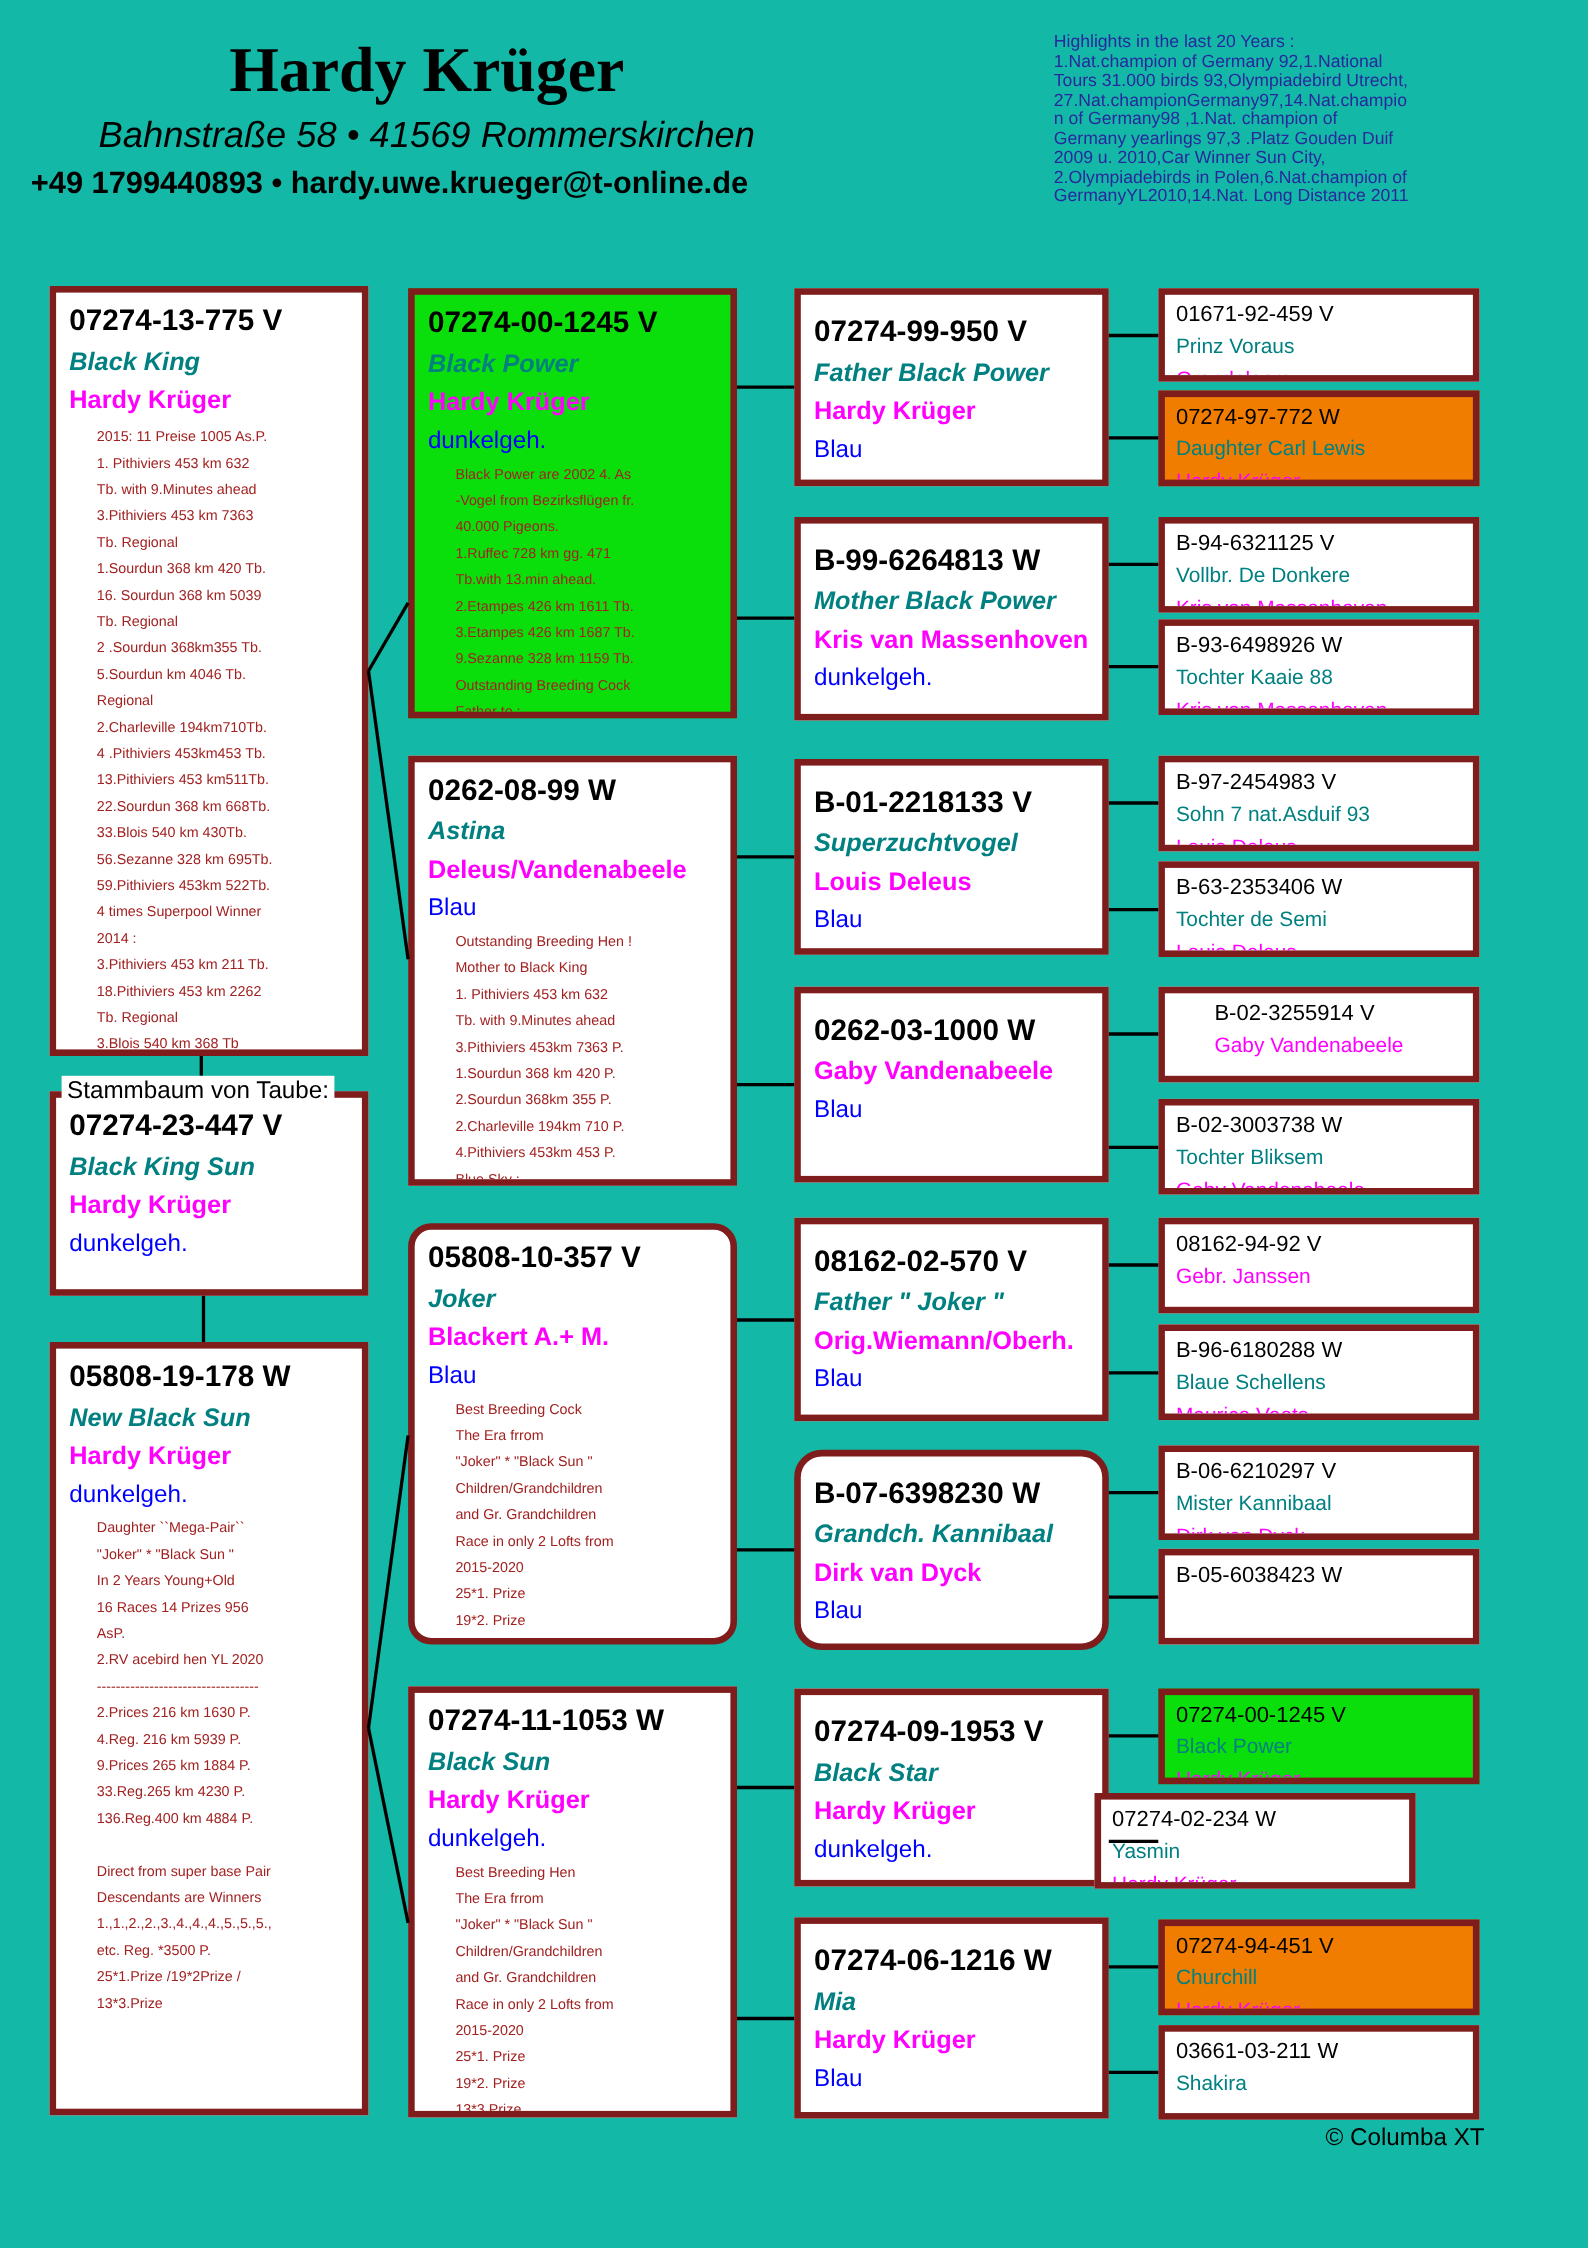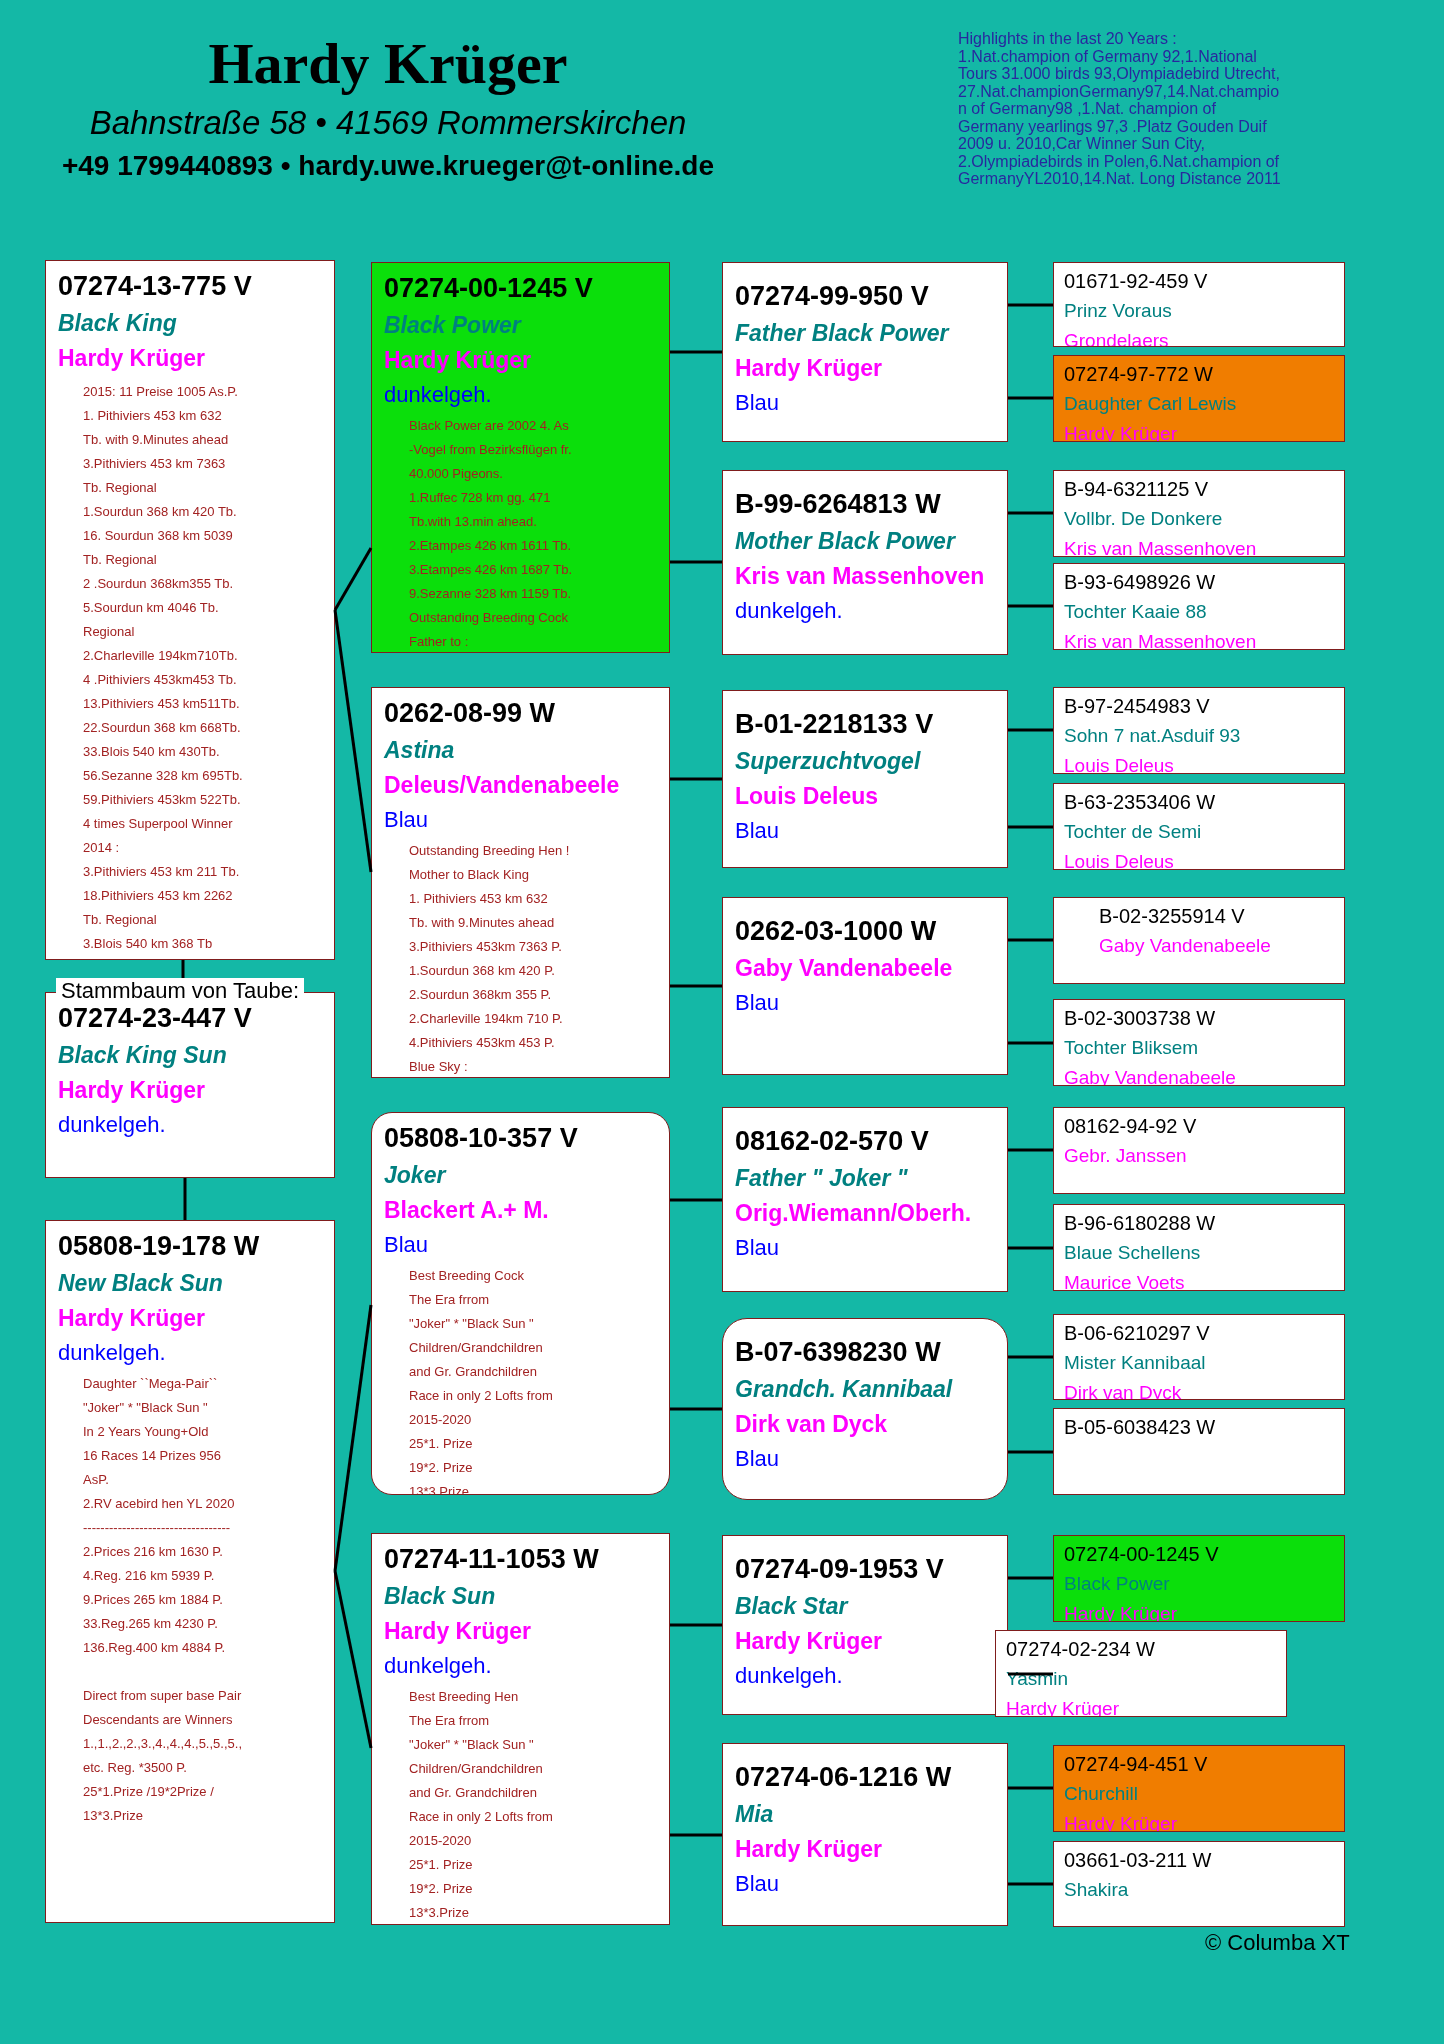--- a/index.html
+++ b/index.html
@@ -4,27 +4,27 @@
 <style>
   html,body{margin:0;padding:0;background:#fff;}
   .page{position:relative;width:1444px;height:2044px;background:#14b8a6;
         font-family:"Liberation Sans",sans-serif;overflow:hidden;}
 
   
   .hdr-name{position:absolute;left:28px;top:30px;width:720px;text-align:center;
             font-family:"Liberation Serif",serif;font-weight:bold;font-size:58px;color:#000;}
   .hdr-address{position:absolute;left:28px;top:104px;width:720px;text-align:center;
             font-style:italic;font-size:33px;color:#000;}
-  .hdr-contact{position:absolute;left:28px;top:150px;width:720px;text-align:center;
+  .hdr-contact{position:absolute;left:28px;top:150px;width:720px;text-align:left;
             font-weight:bold;font-size:28px;color:#000;}
   .highlights{position:absolute;left:958px;top:30px;width:478px;font-size:16px;
             line-height:17.5px;color:#28289E;white-space:pre-line;}
 
   
-  .box{position:absolute;background:#fff;border:1px solid #7f1d1d;box-sizing:border-box;
+  .box{position:absolute;background:#fff;border:6px solid #7f1d1d;box-sizing:border-box;
        overflow:hidden;padding:10px 6px 0 12px;}
   .ring{font-size:27px;font-weight:bold;color:#000;margin-bottom:8px;}
   .bname{font-size:23px;font-weight:bold;font-style:italic;color:#008080;margin-bottom:8px;}
   .breeder{font-size:23px;font-weight:bold;color:#FF00FF;margin-bottom:8px;}
   .bcolor{font-size:22px;color:#0000FF;margin-bottom:6px;}
   .notes{font-size:13px;line-height:24px;color:#A22222;white-space:pre-line;margin-left:25px;}
   .bname:empty,.breeder:empty{display:none;}
 
   
   .mid{padding-top:18px;}

